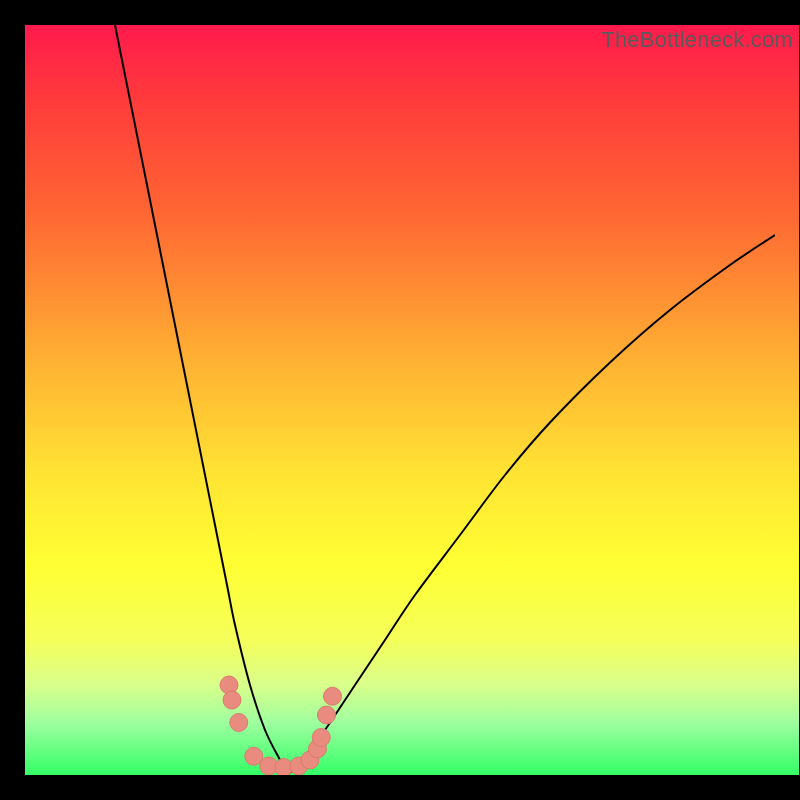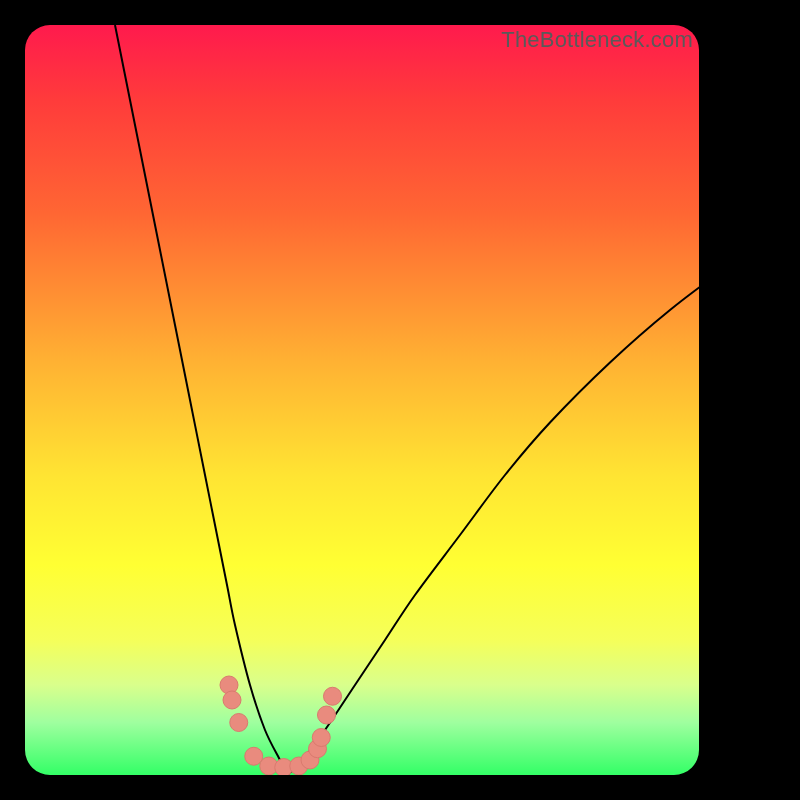--- a/index.html
+++ b/index.html
@@ -7,34 +7,33 @@
     padding: 0;
     width: 800px;
     height: 800px;
     background: #000;
     overflow: hidden;
   }
   .frame {
     position: absolute;
     left: 25px;
     top: 25px;
-    width: 674px;
+    width: 774px;
     height: 750px;
     background: linear-gradient(to bottom,
       #ff1a4d 0%,
       #ff3b3b 10%,
       #ff6633 25%,
       #ffb233 45%,
       #ffe433 60%,
       #ffff33 72%,
       #f5ff5a 82%,
       #d9ff8c 88%,
       #9fff9f 93%,
       #33ff66 100%);
-    border-radius: 25px;
   }
   .watermark {
     position: absolute;
     top: 2px;
     right: 6px;
     font-family: Arial, Helvetica, sans-serif;
     font-size: 22px;
     color: #5a5a5a;
     letter-spacing: 0.2px;
     user-select: none;

